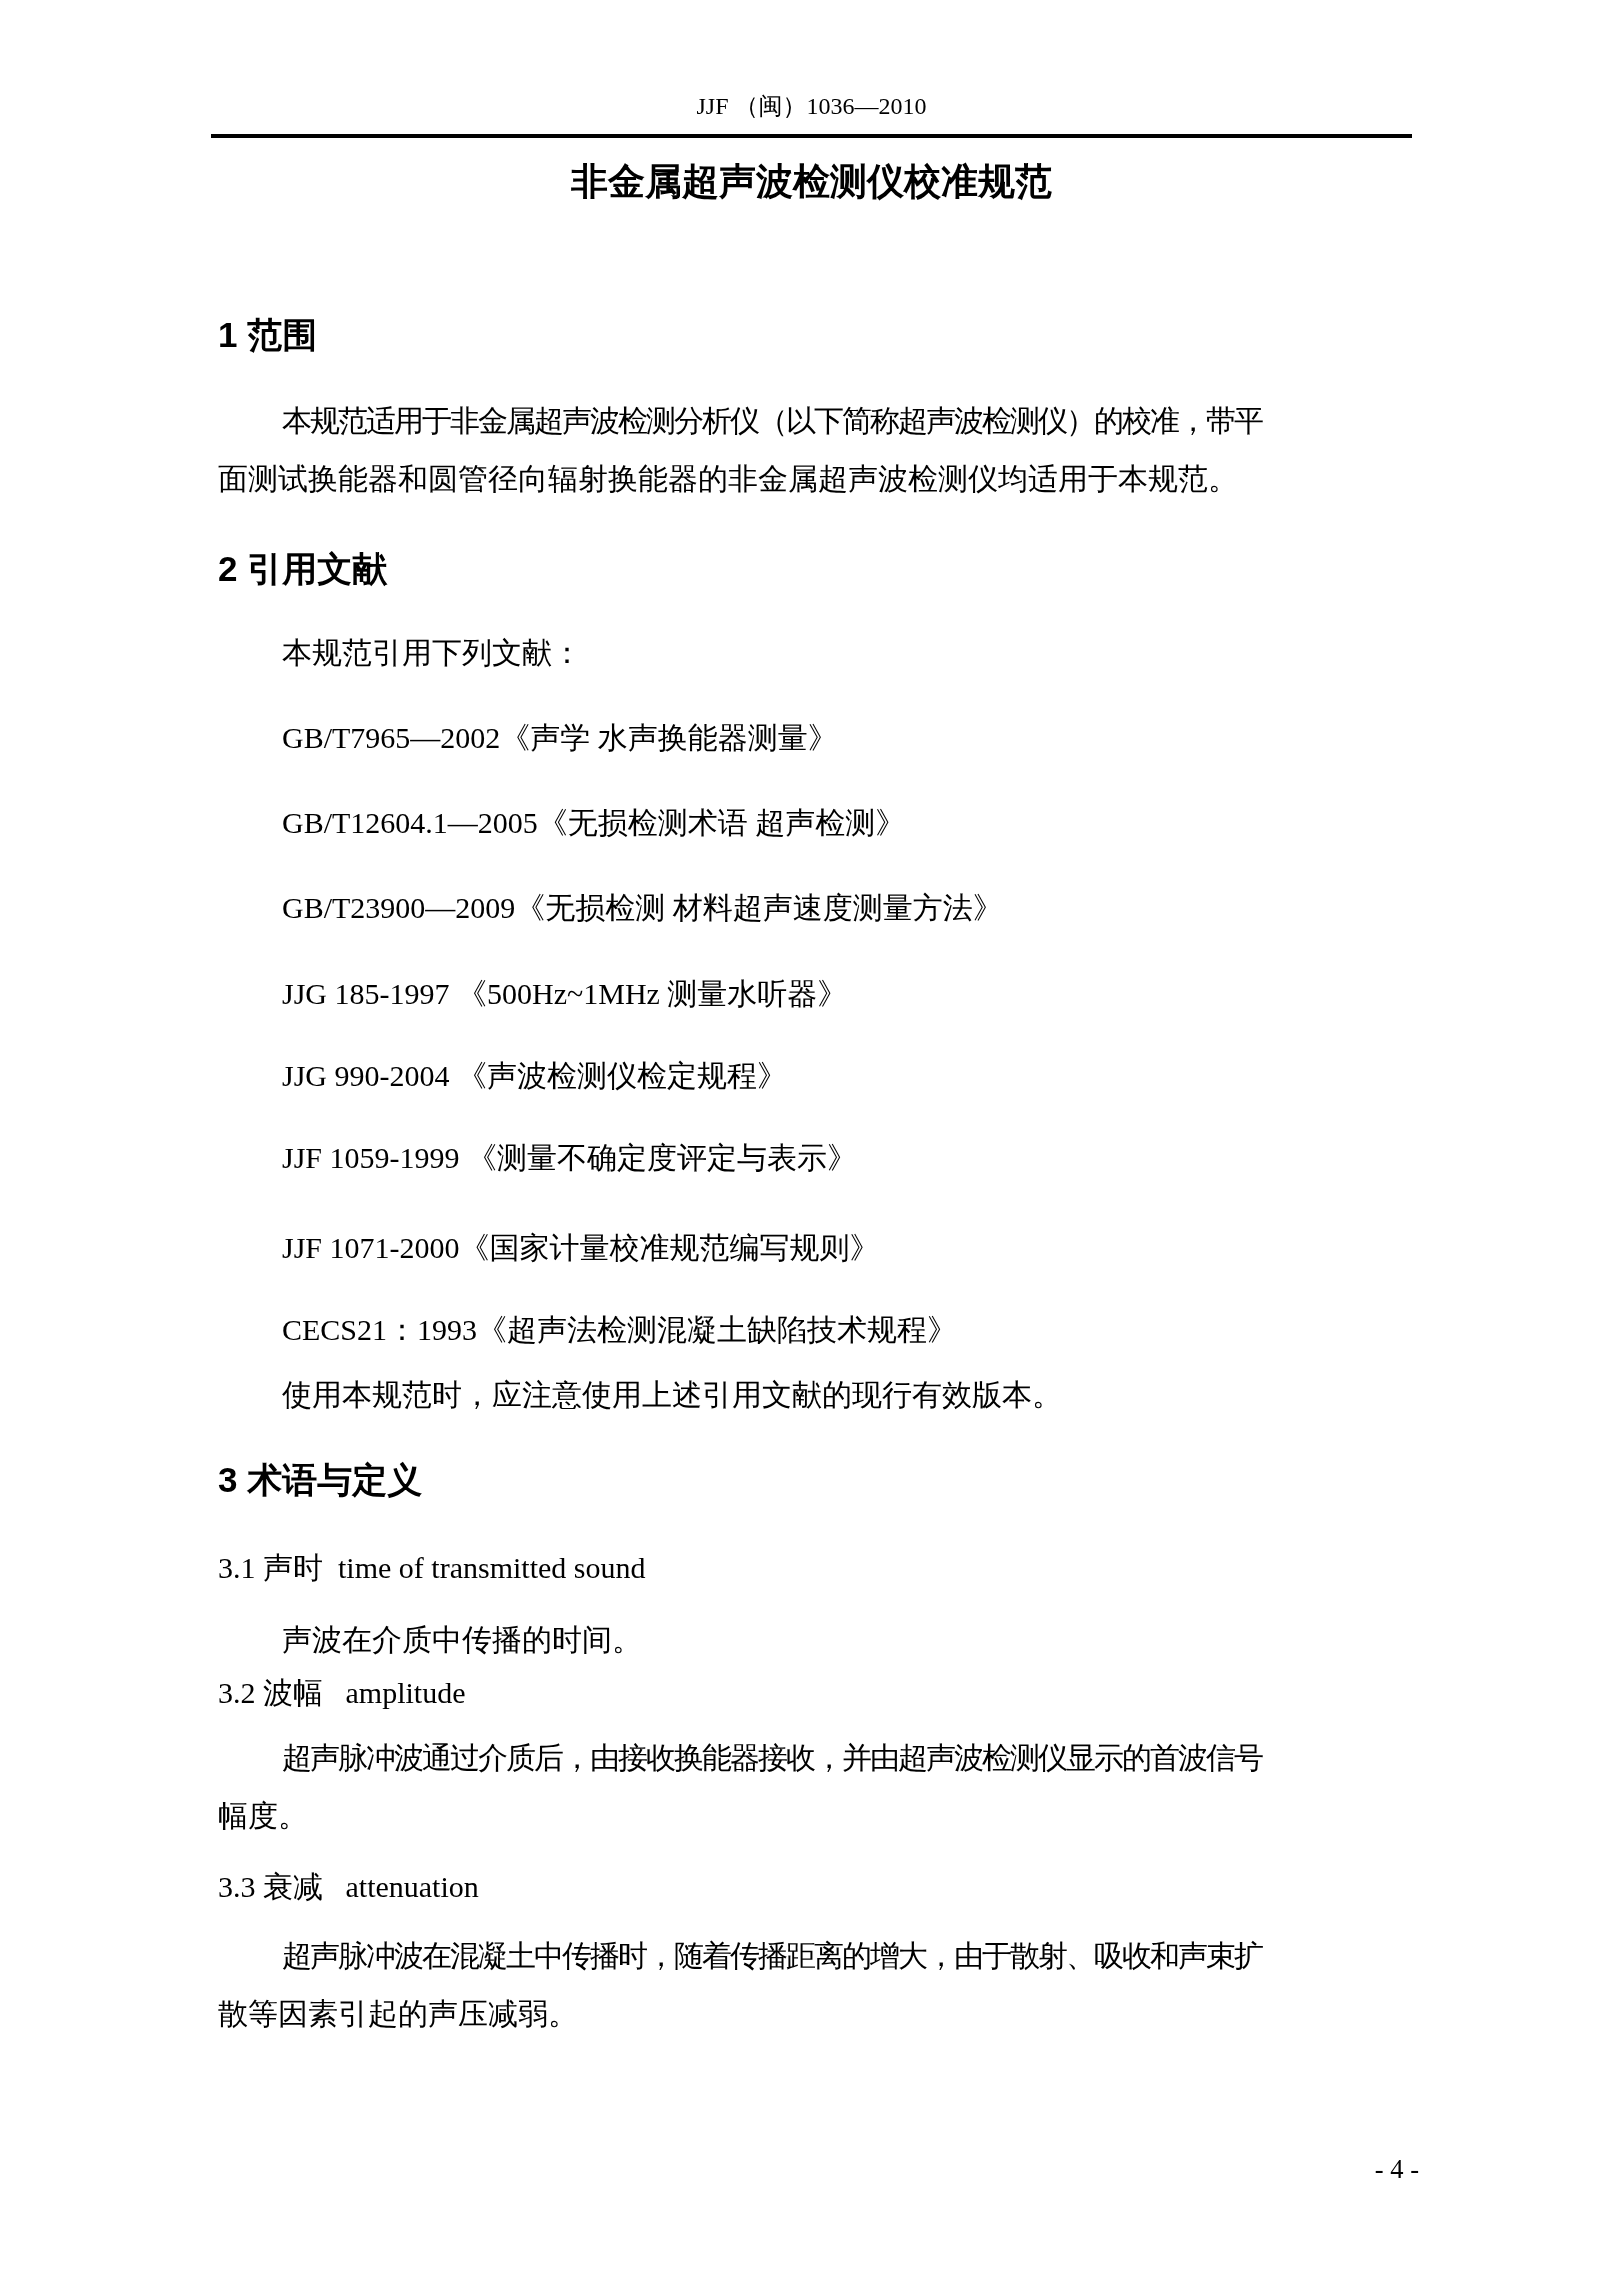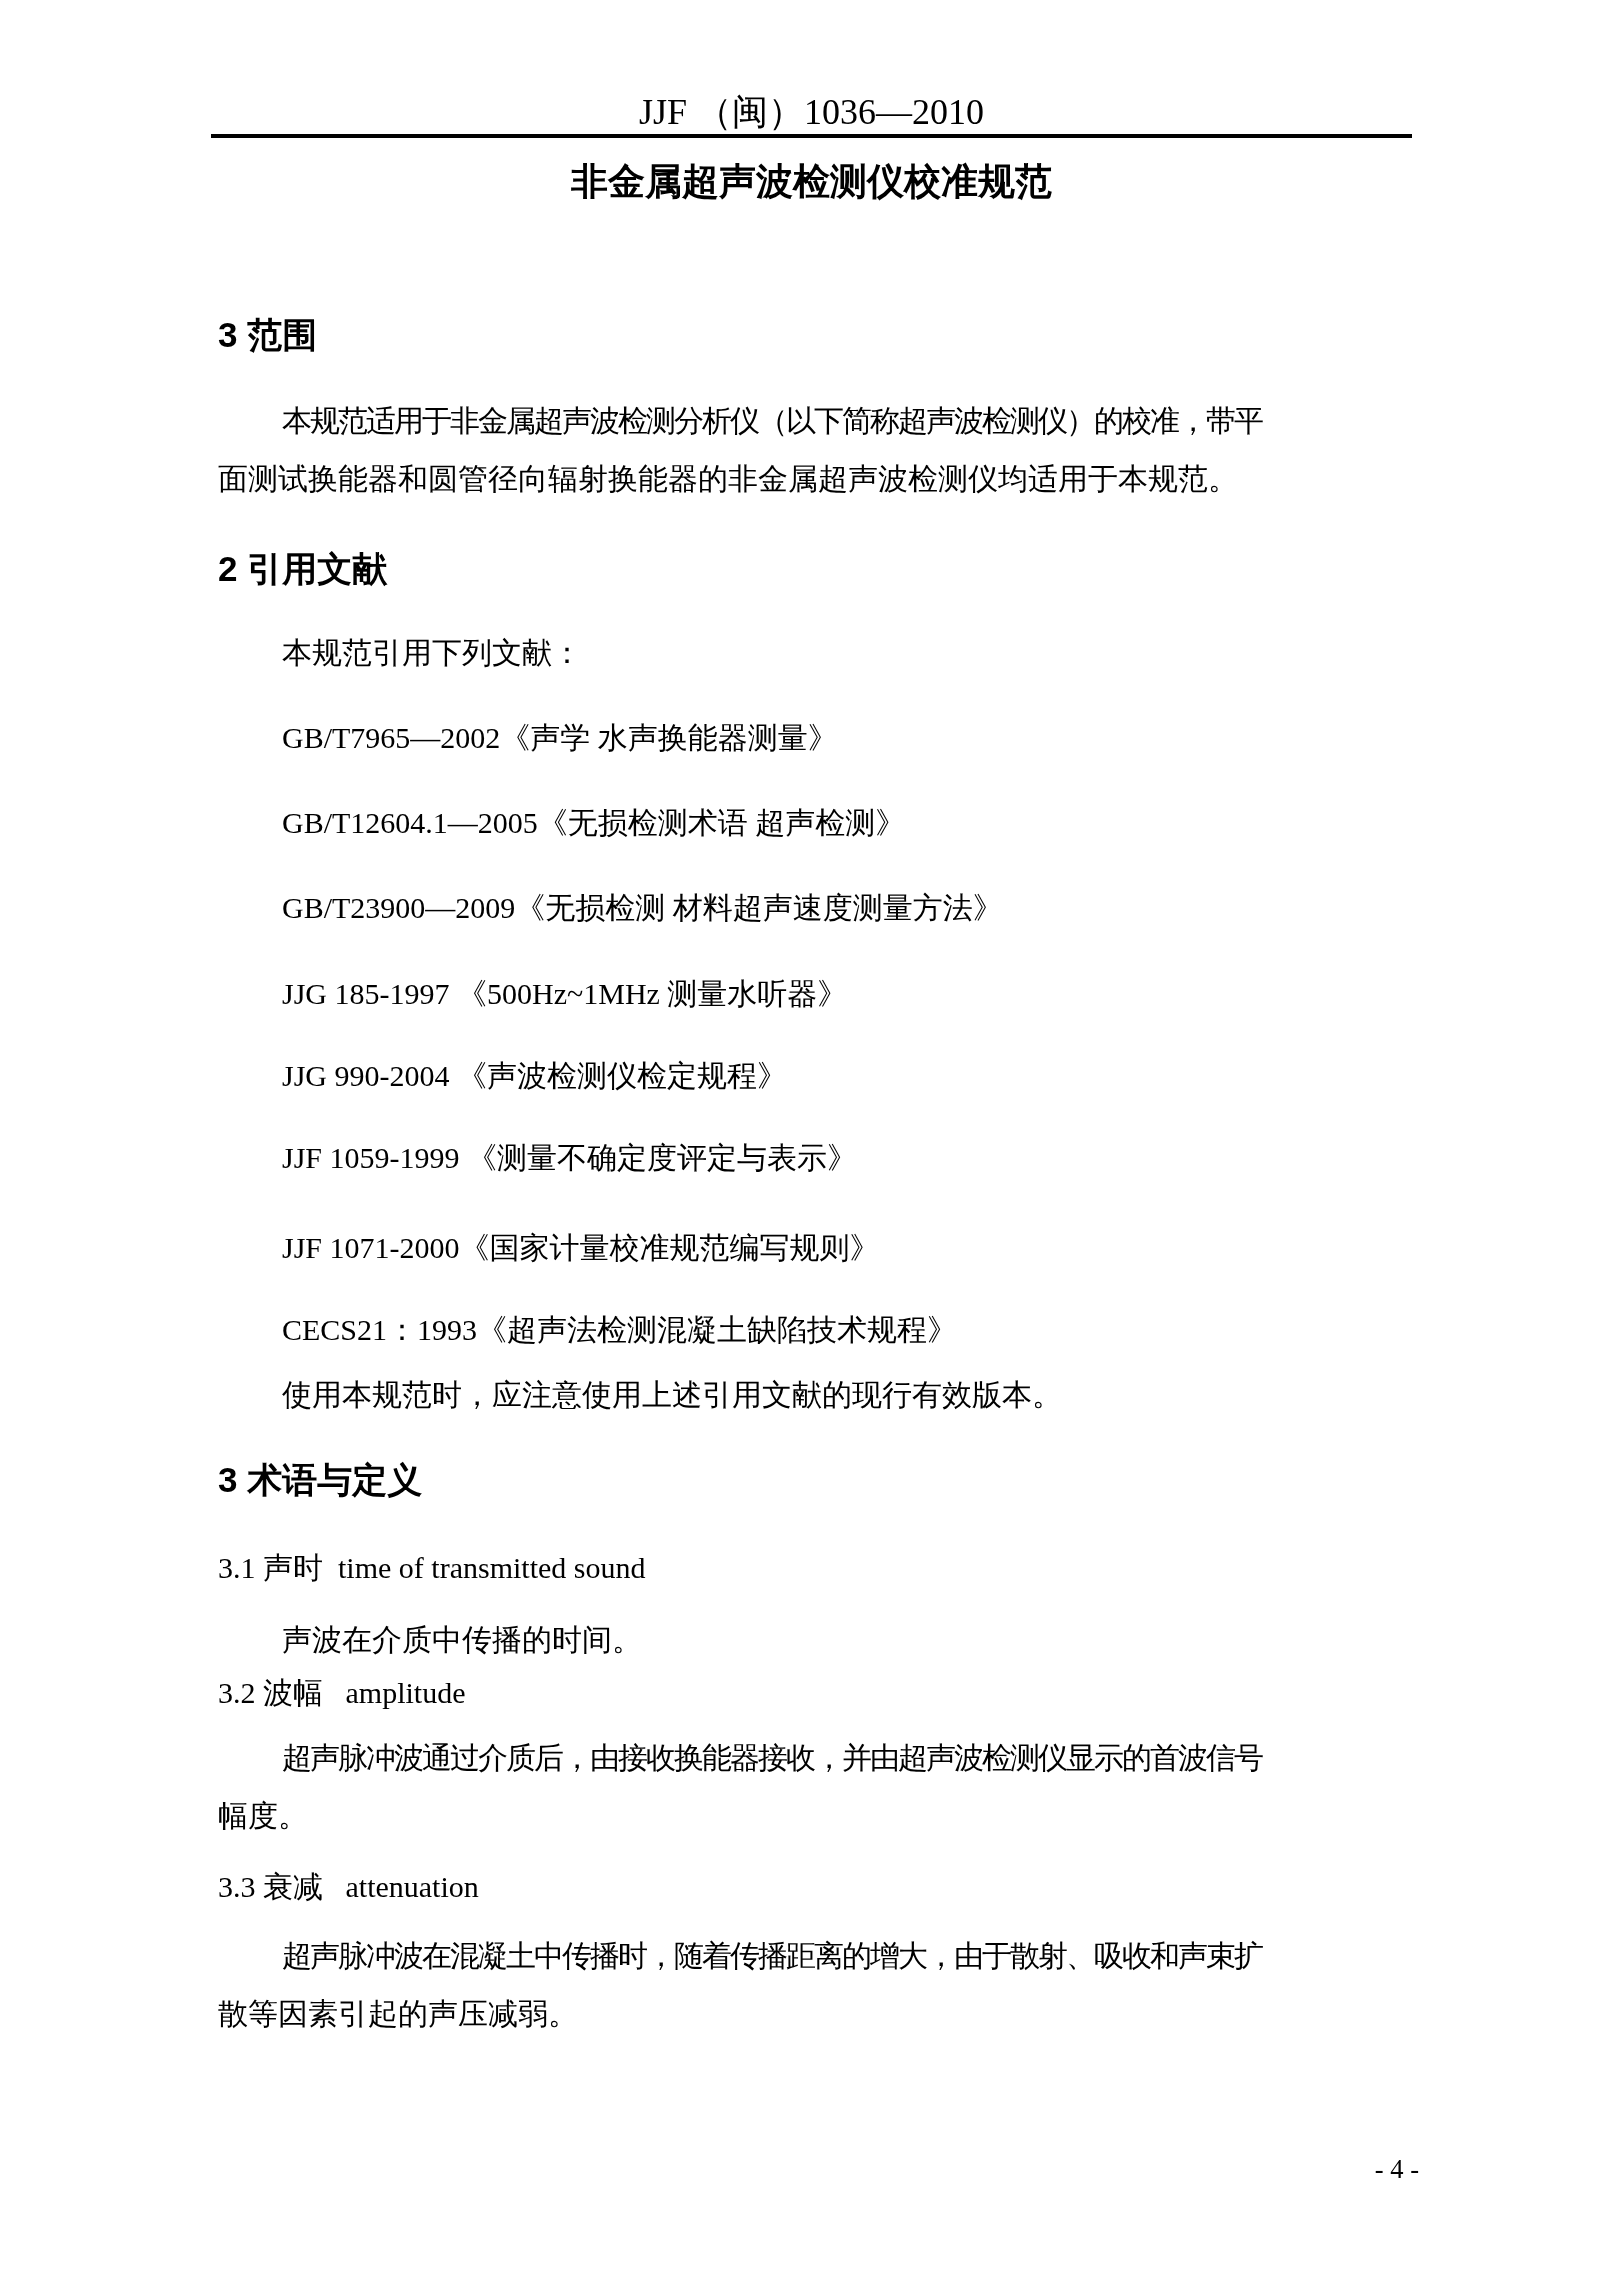--- a/index.html
+++ b/index.html
@@ -21,21 +21,21 @@
     white-space: pre;
     color: #000000;
     line-height: 1;
   }
   .serif {
     font-family: "Liberation Serif", "DejaVu Serif", serif;
     font-size: 30px;
   }
   .small-serif {
     font-family: "Liberation Serif", "DejaVu Serif", serif;
-    font-size: 36px;
+    font-size: 24px;
   }
   .footer-serif {
     font-family: "Liberation Serif", "DejaVu Serif", serif;
     font-size: 26.5px;
   }
   .heading {
     font-family: "Liberation Sans", "DejaVu Sans", sans-serif;
     font-weight: 700;
     font-size: 35px;
   }
@@ -76,21 +76,21 @@
 <body>
 
 <div class="page">
 
   <div class="line small-serif centered-block" style="top:94px;">JJF （闽）1036—2010</div>
 
   <div class="header-rule"></div>
 
   <div class="line doc-title centered-block" style="top:163px;">非金属超声波检测仪校准规范</div>
 
-  <div class="line heading margin" style="top:317px;">3 范围</div>
+  <div class="line heading margin" style="top:317px;">1 范围</div>
 
   <div class="line serif indent fit" style="top:406px;">本规范适用于非金属超声波检测分析仪（以下简称超声波检测仪）的校准，带平</div>
 
   <div class="line serif margin" style="top:464px;">面测试换能器和圆管径向辐射换能器的非金属超声波检测仪均适用于本规范。</div>
 
   <div class="line heading margin" style="top:551px;">2 引用文献</div>
 
   <div class="line serif indent" style="top:638px;">本规范引用下列文献：</div>
 
   <div class="line serif indent" style="top:723px;">GB/T7965—2002《声学 水声换能器测量》</div>

